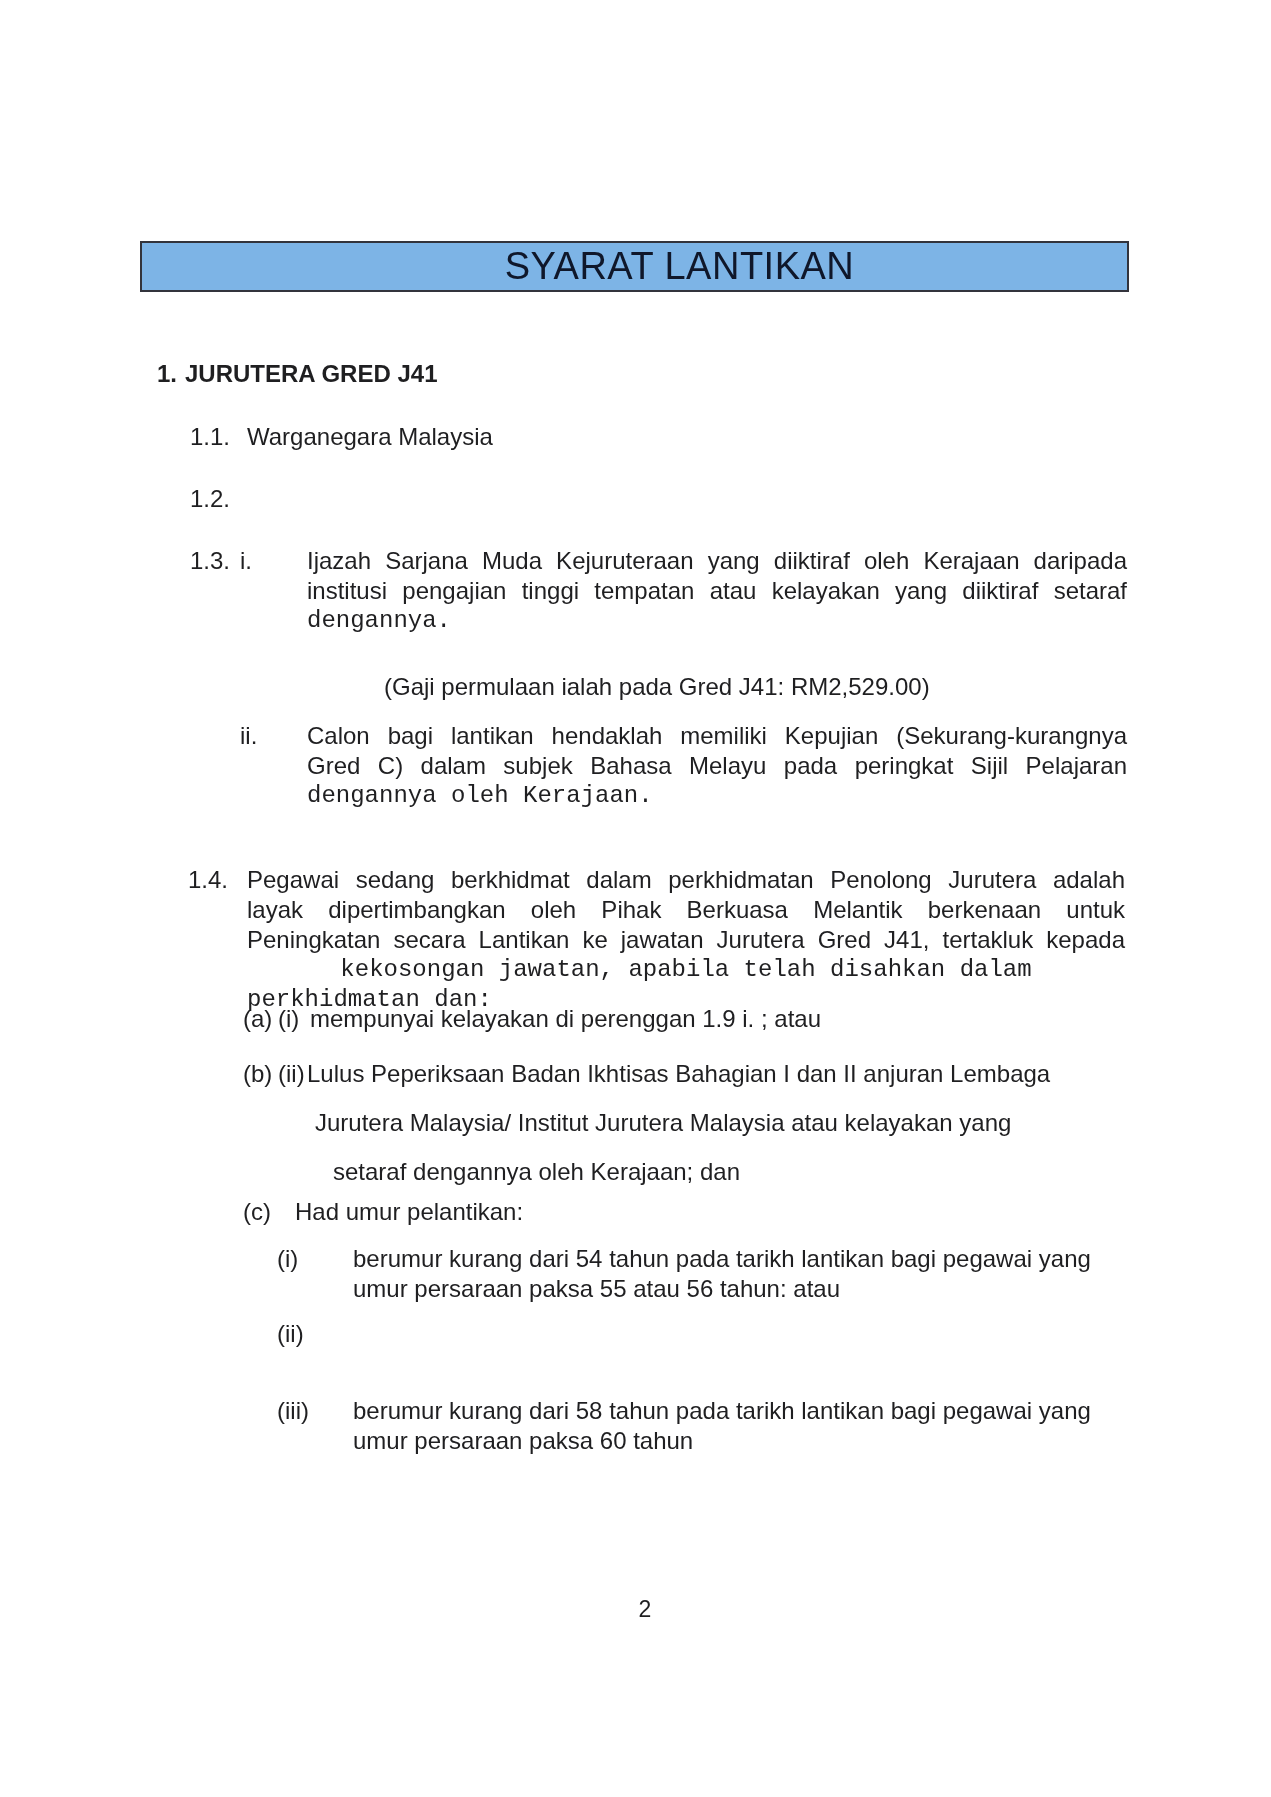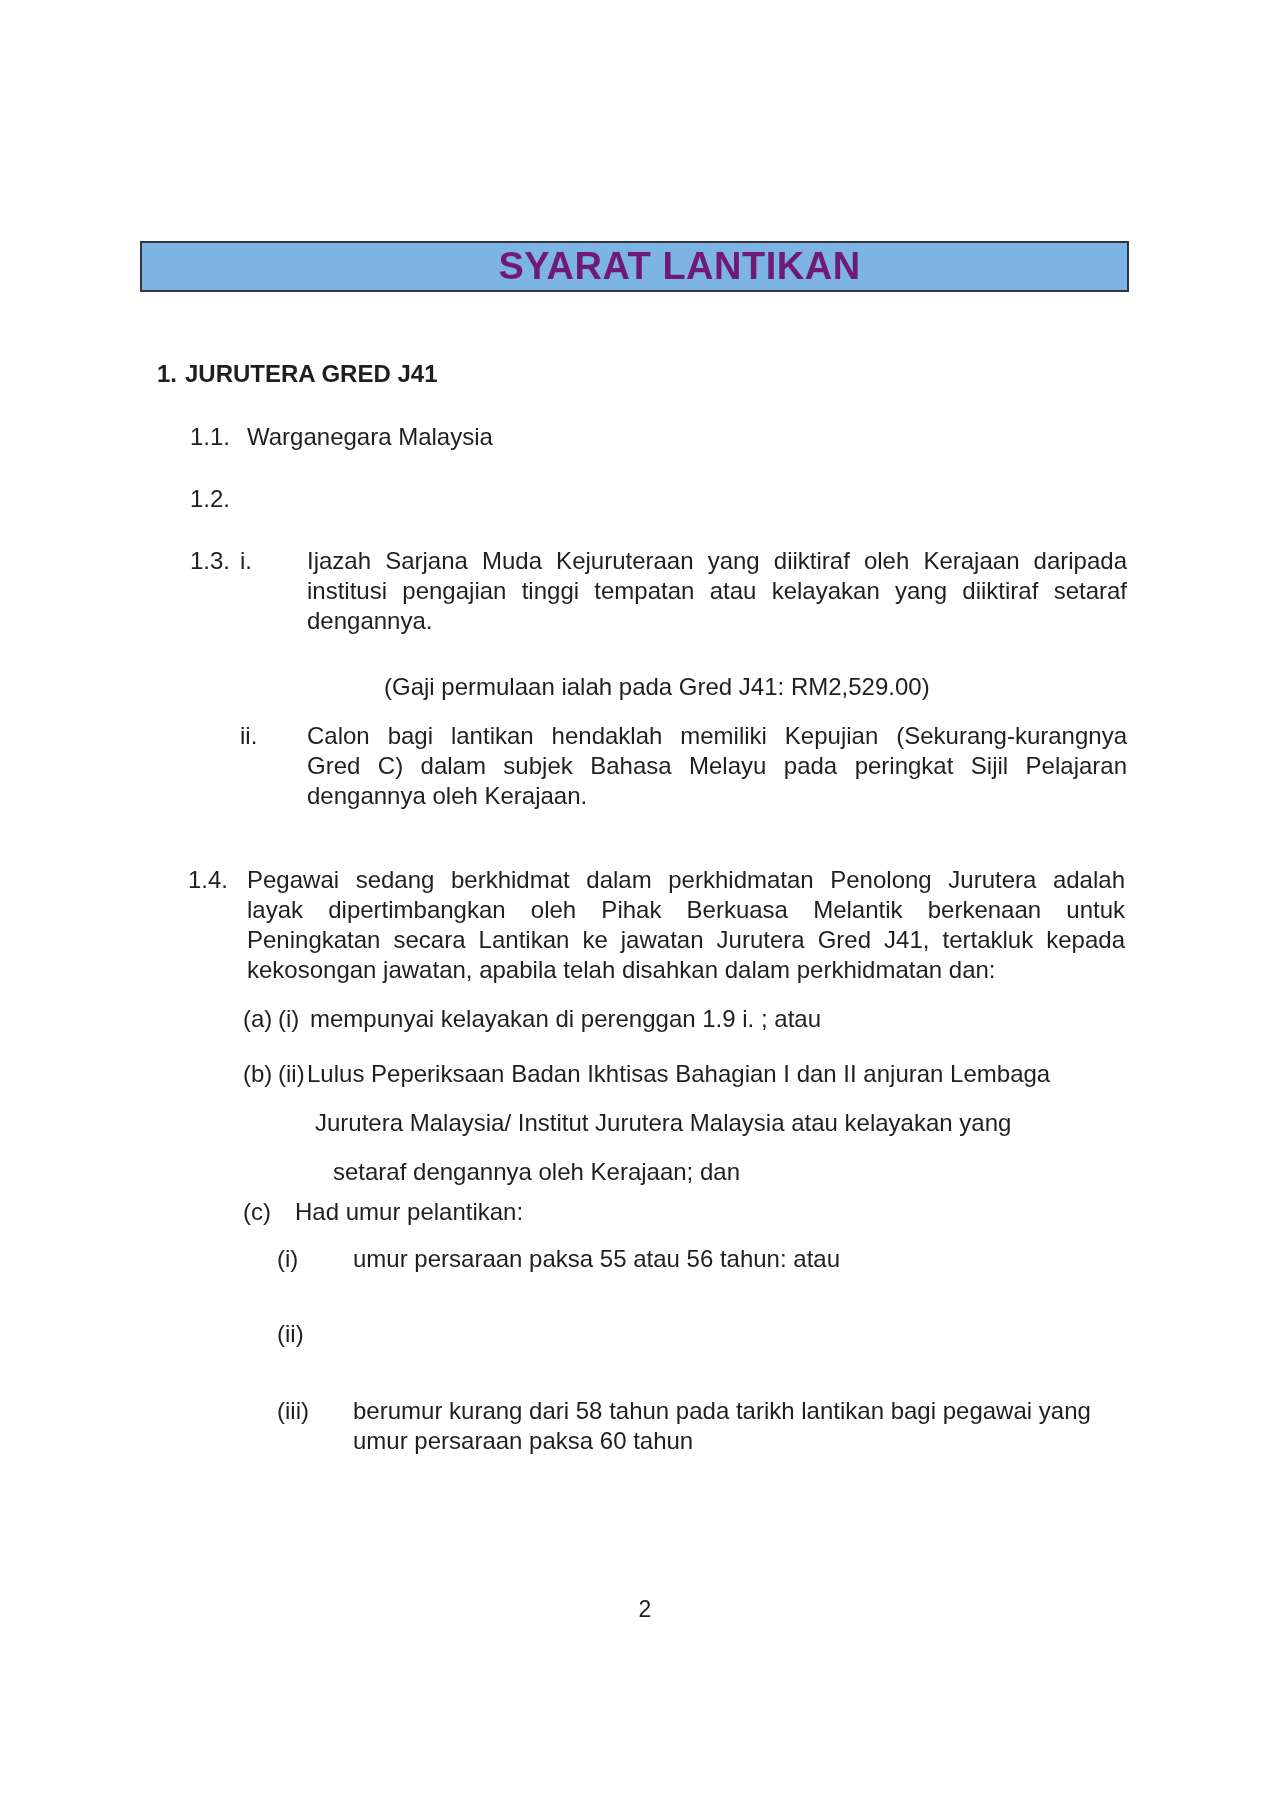--- a/index.html
+++ b/index.html
@@ -12,26 +12,26 @@
   .bold{font-weight:bold;}
   .nw{white-space:nowrap;}
   .banner{
     position:absolute;left:140px;top:241px;width:985px;height:47px;
     background:var(--banner-bg,#7db4e6);
     border:2px solid var(--banner-border,#33343c);
     text-align:center;
   }
   .banner-title{
     display:inline-block;transform:translateX(45px);
-    font-weight:bold;font-size:38px;line-height:47px;color:#701a75;
+    font-weight:normal;font-size:38px;line-height:47px;color:#0f172a;
     letter-spacing:0.5px;white-space:nowrap;
   }
   .para{position:absolute;}
   .jl{text-align:justify;text-align-last:justify;height:30px;}
-  .jl.last{text-align:left;text-align-last:left;}
+  .jl.last{text-align:center;text-align-last:left;font-family:Liberation Mono, monospace;}
   .line{white-space:nowrap;height:30px;}
   .b-line{white-space:nowrap;height:49px;line-height:49px;}
   .pageno{position:absolute;left:630px;top:1594px;width:30px;text-align:center;font-size:23px;}
 </style>
 </head>
 <body>
 
 <div class="page">
 
   <div class="banner">
@@ -81,20 +81,21 @@
     <div class="b-line">Lulus Peperiksaan Badan Ikhtisas Bahagian I dan II anjuran Lembaga</div>
     <div class="b-line" style="margin-left:8px">Jurutera Malaysia/ Institut Jurutera Malaysia atau kelayakan yang</div>
     <div class="b-line" style="margin-left:26px">setaraf dengannya oleh Kerajaan; dan</div>
   </div>
 
   <span class="abs nw" style="left:243px;top:1197px">(c)</span>
   <span class="abs nw" style="left:295px;top:1197px">Had umur pelantikan:</span>
 
   <span class="abs nw" style="left:277px;top:1244px">(i)</span>
   <div class="para" style="left:353px;top:1244px">
+    <div class="line">berumur kurang dari 54 tahun pada tarikh lantikan bagi pegawai yang</div>
     <div class="line">umur persaraan paksa 55 atau 56 tahun: atau</div>
   </div>
 
   <span class="abs nw" style="left:277px;top:1319px">(ii)</span>
 
   <span class="abs nw" style="left:277px;top:1396px">(iii)</span>
   <div class="para" style="left:353px;top:1396px">
     <div class="line">berumur kurang dari 58 tahun pada tarikh lantikan bagi pegawai yang</div>
     <div class="line">umur persaraan paksa 60 tahun</div>
   </div>

